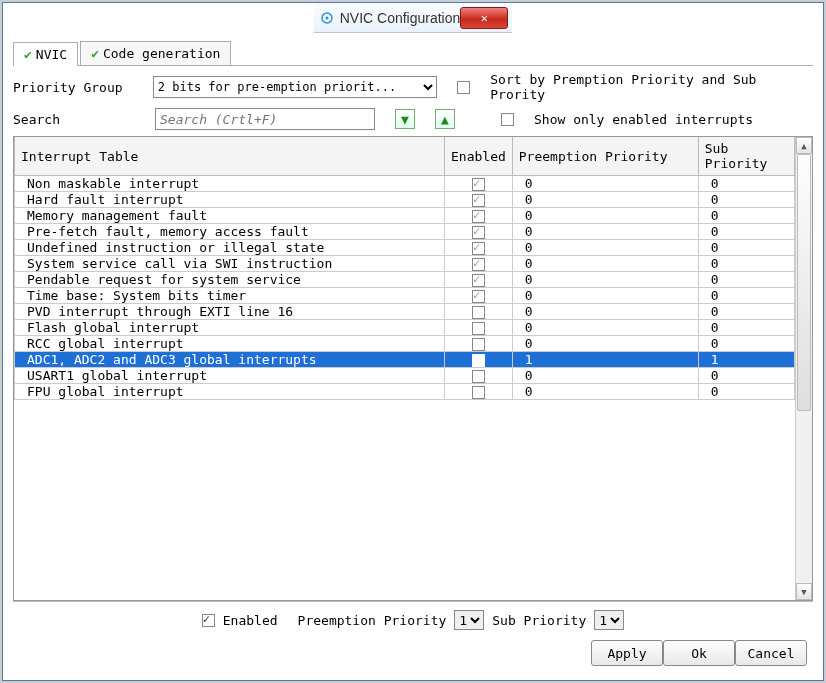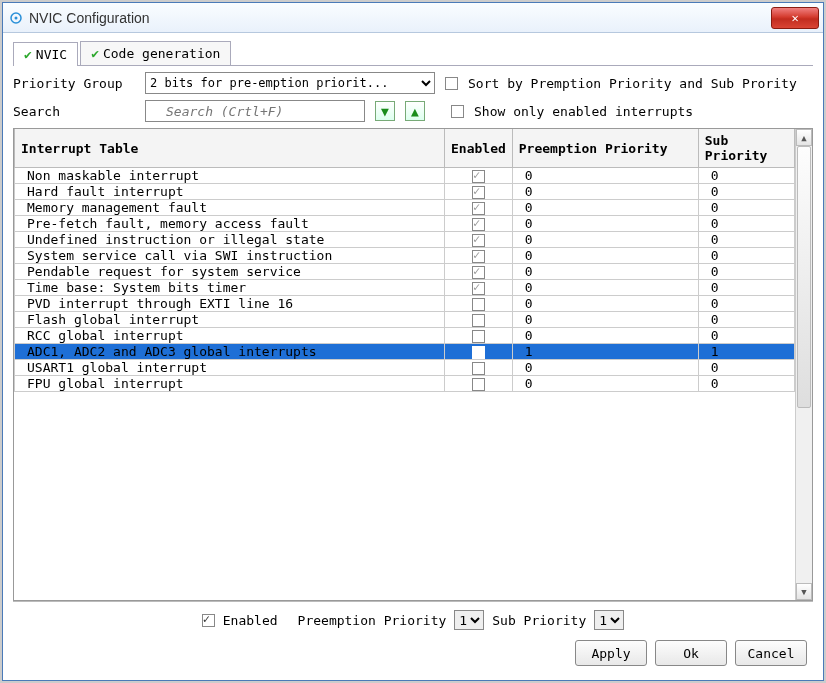--- a/index.html
+++ b/index.html
@@ -12,20 +12,21 @@
   overflow: hidden;
 }
 .window {
   width: 822px;
   height: 679px;
   margin: 2px;
   background: #fff;
   border: 1px solid #4a7ab8;
   display: flex;
   flex-direction: column;
+  align-items: center;
 }
 .titlebar {
   height: 30px;
   background: linear-gradient(#fafdff, #e9f1fb);
   border-bottom: 1px solid #b6c8de;
   display: flex;
   align-items: center;
   padding: 0 0 0 6px;
 }
 .titlebar .gear-icon {
@@ -62,32 +63,32 @@
   background:#f7f7f7;
   padding:4px 10px;
   margin-right:2px;
   display:flex;align-items:center;gap:4px;
   font-family: monospace;
   font-size:13px;
   cursor:pointer;
 }
 .tab.active { background:#fff; position:relative; top:1px;}
 .check-icon { color:#2da82d; font-weight:bold; }
-.row { display:flex; align-items:center; gap:10px; margin-bottom:6px; font-family: monospace; font-size:13px;}
+.row { display:flex; align-items:center; gap:20px; margin-bottom:6px; font-family: monospace; font-size:13px;}
 .row .lbl { width: 122px; }
 select.pg {
   font-family: monospace; font-size:12px;
   width:290px;height:22px;
   border:1px solid #888;background:#fff;
 }
 input.search {
   font-family: monospace; font-size:13px; font-style:italic;
   width:220px;height:22px;
   border:1px solid #888;background:#fff;
-  padding:0 20px;color:#4d7c0f;
+  padding:0 4px;color:#4d7c0f;
 }
 .sqbtn {
   width:20px;height:20px;border:1px solid #7a7;
   background:linear-gradient(#fff,#dfe);
   display:flex;align-items:center;justify-content:center;
   cursor:pointer;
 }
 .cb {
   width:13px;height:13px;border:1px solid #888;background:#fff;display:inline-block;vertical-align:middle;position:relative;
 }
@@ -100,41 +101,41 @@
   overflow:hidden;
 }
 .table-inner{flex:1;overflow:hidden;position:relative;}
 table {
   width:100%;
   border-collapse:collapse;
   font-family: monospace;font-size:13px;
 }
 th {
   background:#f4f4f4;border:1px solid #bbb;border-top:none;
-  text-align:left;padding:4px 6px;font-weight:bold;height:26px;
+  text-align:left;padding:4px 6px;font-weight:normal;height:26px;
 }
 td {
   border:1px solid #ccc;border-top:none;padding:0 12px;height:15px;line-height:15px;
 }
 td.cbc{text-align:center;}
-tr.sel td{background:#1e6fd6;color:#000000;}
+tr.sel td{background:#1e6fd6;color:#ffffff;}
 tr.sel .cb{border-color:#fff;}
 tr.sel .cb.chk::after{color:#fff;}
 .vscroll{
   width:17px;background:#f0f0f0;border-left:1px solid #ccc;display:flex;flex-direction:column;
 }
 .vscroll .arr{height:17px;border:1px solid #bbb;background:linear-gradient(#fff,#e4e4e4);display:flex;align-items:center;justify-content:center;font-size:9px;color:#555;cursor:pointer;}
 .vscroll .track{flex:1;position:relative;}
 .vscroll .thumb{position:absolute;left:1px;right:1px;top:0;height:60%;background:linear-gradient(#fdfdfd,#dedede);border:1px solid #bbb;border-radius:2px;}
 .footer-panel{
   border-top:1px solid #bbb;padding:8px 0 0 0;
   display:flex;flex-direction:column;gap:10px;
 }
 .editrow{display:flex;align-items:center;justify-content:center;gap:8px;font-family:monospace;font-size:13px;}
-.btnrow{display:flex;justify-content:flex-end;gap:8px;padding:0 6px 4px 0;}
+.btnrow{display:flex;justify-content:flex-end;gap:0;padding:0 6px 4px 0;}
 .btn{
   min-width:72px;height:26px;border:1px solid #888;border-radius:3px;
   background:linear-gradient(#fdfdfd,#e8e8e8);
   font-family:monospace;font-size:13px;cursor:pointer;
 }
 select.mini{font-family:monospace;font-size:13px;height:20px;border:1px solid #888;}
 </style>
 </head>
 <body>
 

